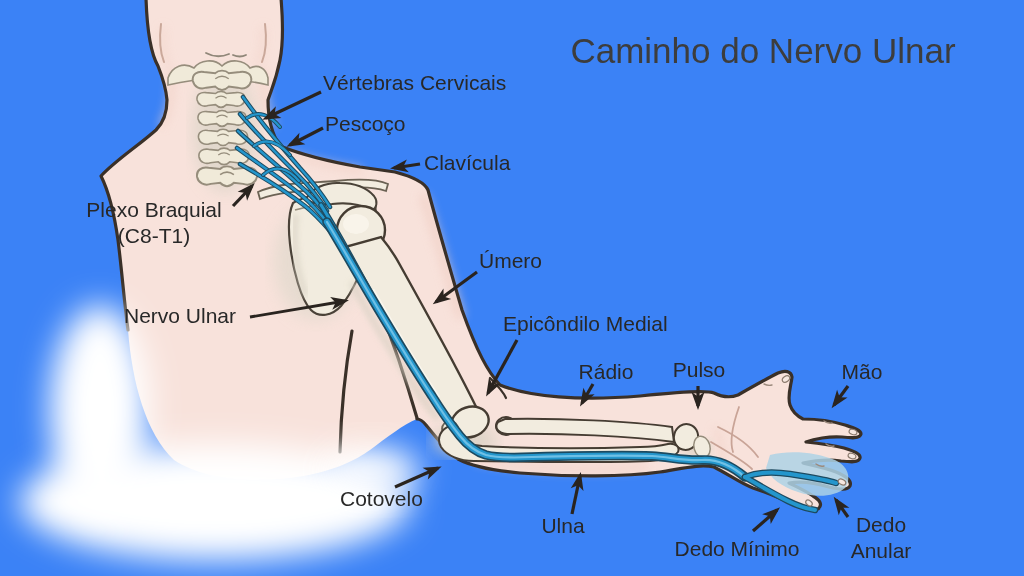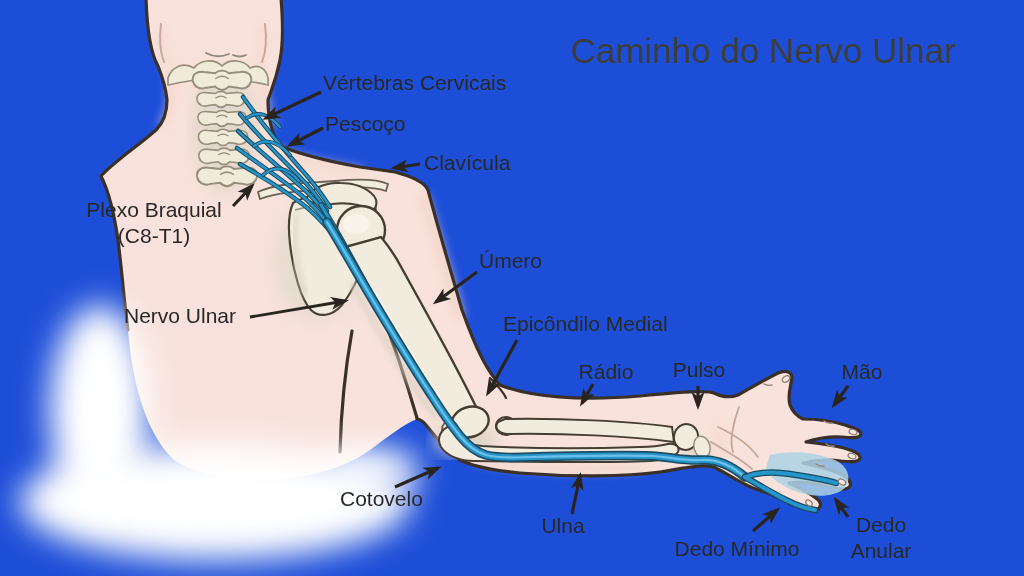--- a/index.html
+++ b/index.html
@@ -1,16 +1,16 @@
 <!DOCTYPE html>
 <html><head>
 <meta charset="utf-8">
 <style>
   html,body{margin:0;padding:0;background:#ffffff;}
-  .canvas{position:relative;width:1024px;height:576px;background:#1d4ed8;overflow:hidden;
+  .canvas{position:relative;width:1024px;height:576px;background:#3b82f6;overflow:hidden;
           font-family:"Liberation Sans",sans-serif;}
   svg{display:block;}
   text{font-family:"Liberation Sans",sans-serif;}
   .lbl{font-size:21px;fill:#282828;}
   .ttl{font-size:35px;fill:#3d3d3d;}
 </style>
 </head>
 <body>
 
 <div class="canvas">

